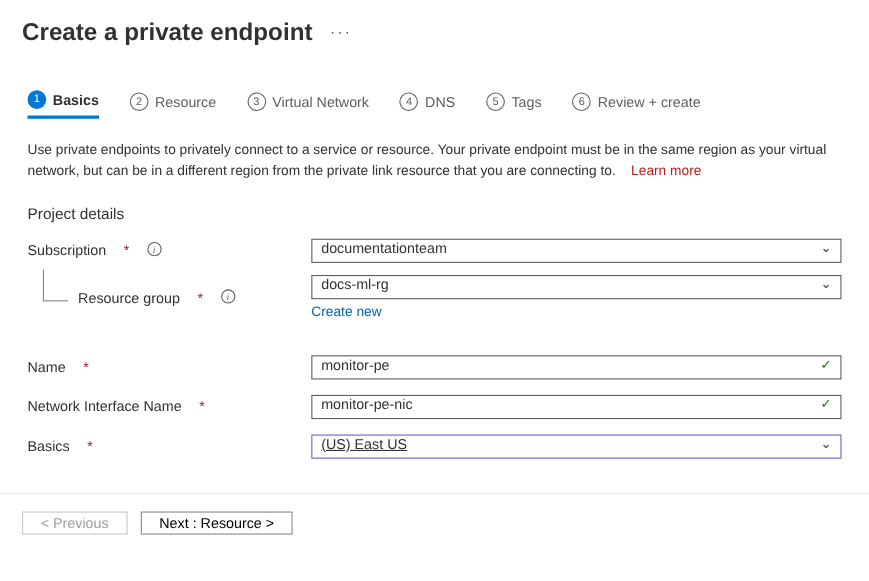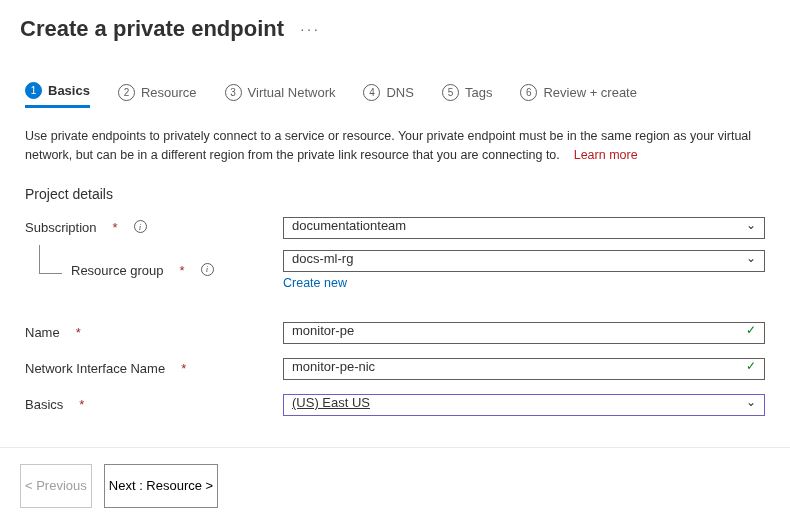--- a/index.html
+++ b/index.html
@@ -47,21 +47,21 @@
       outline: none;
     }
     .dropdown { cursor: pointer; }
     .dropdown.purple { border-color: #6b5fc7; text-decoration: underline; }
     .dropdown .chev, .text-input .check { position: absolute; right: 8px; font-size: 12px; color: #323130; }
     .text-input .check { color: #107c10; }
     .sublink { font-size: 12.5px; color: #0065b3; margin-top: 4px; cursor: pointer; display: inline-block; }
 
     .footer { border-top: 1px solid #edebe9; padding: 16px 20px; display: flex; gap: 12px; }
     .btn {
-      height: 44px; padding: 0 4px; font-size: 13px; border: 1px solid #8a8886; background: #fff;
+      height: 21px; padding: 0 16px; font-size: 13px; border: 1px solid #8a8886; background: #fff;
       cursor: pointer; display: inline-flex; align-items: center;
     }
     .btn.disabled { color: #a19f9d; border-color: #c8c6c4; cursor: default; }
 
     .gap { height: 20px; }
   </style>
 </head>
 <body>
 
 <div class="header">

